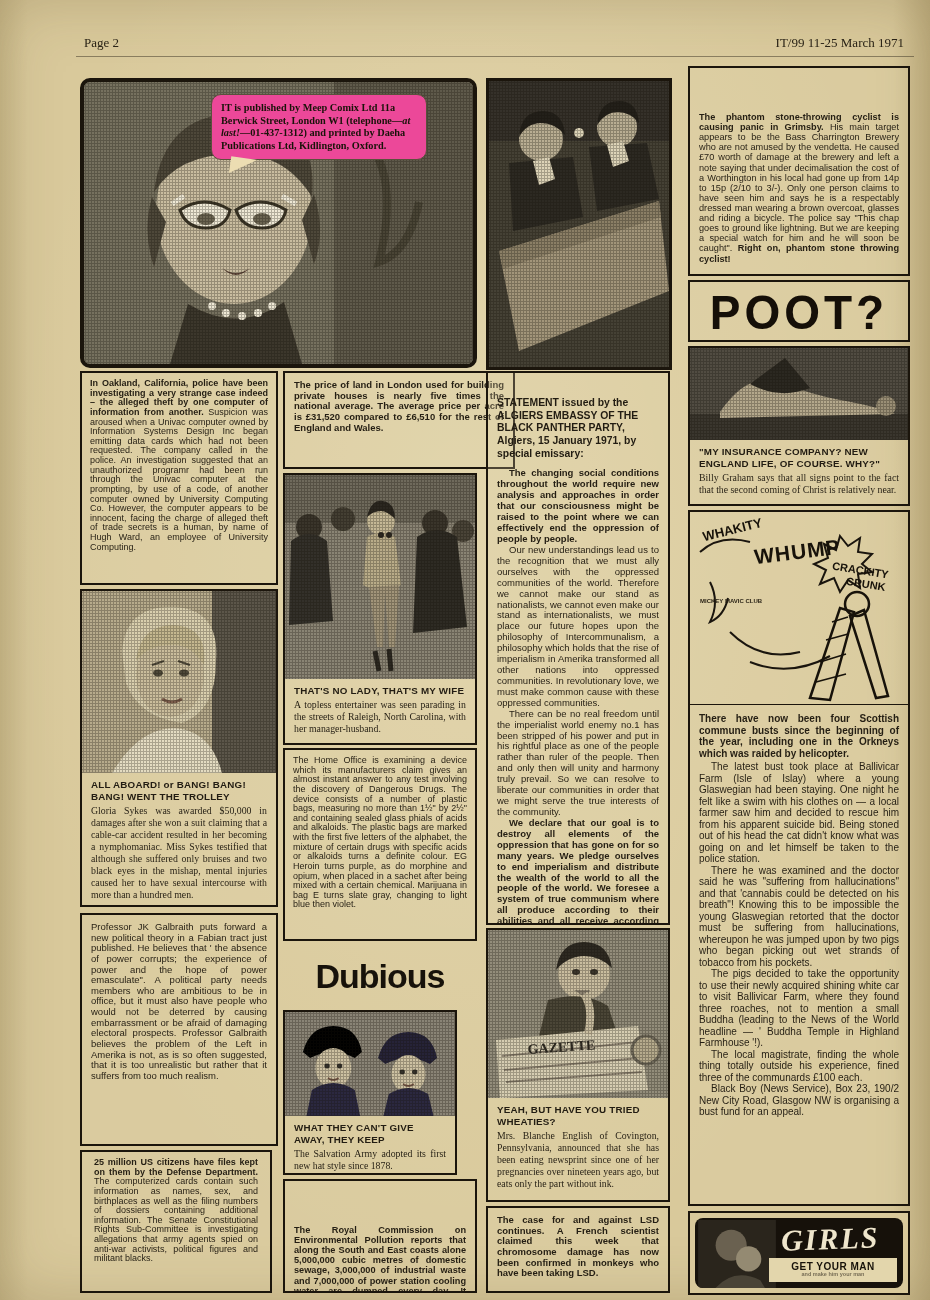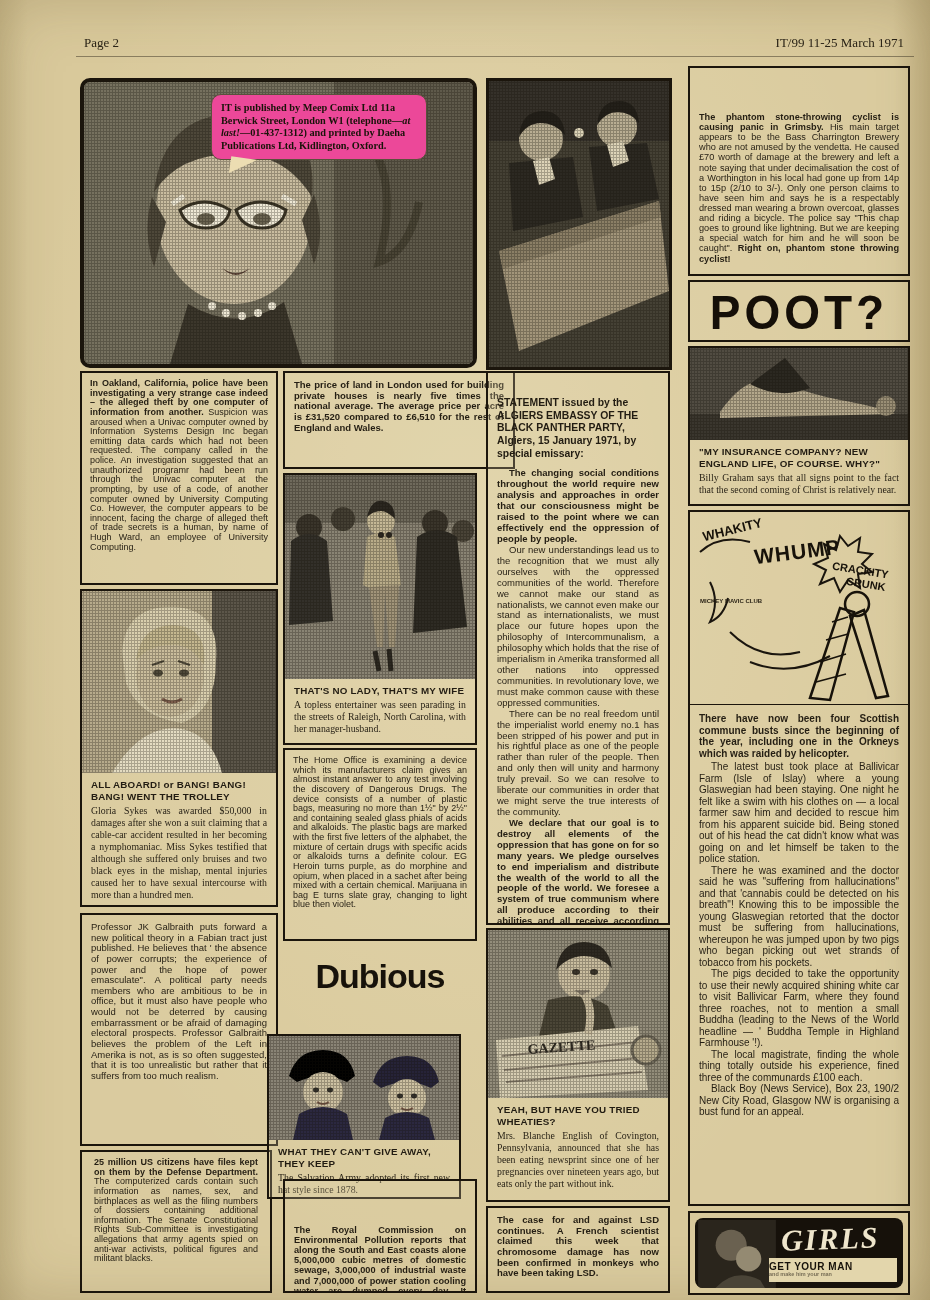--- a/index.html
+++ b/index.html
@@ -31,21 +31,21 @@
   .headline-poot{font:900 46px/1 "Liberation Sans",sans-serif;letter-spacing:4px;text-align:center;color:#150f08;transform:scaleY(1.05);}
   .bubble{
     position:absolute;right:46px;top:12px;width:196px;background:#ec4899;border:1px solid #5a513c;
     border-radius:10px;padding:7px 9px;font:700 10.3px/1.22 "Liberation Serif",serif;color:#191309;text-align:left;z-index:3;
   }
   .bubble::after{content:"";position:absolute;left:18px;bottom:-16px;width:0;height:0;
     border-left:26px solid #ecddb2;border-bottom:17px solid transparent;transform:rotate(8deg);}
   .girls-outer{padding:5px;background:#d9c99b;}
   .girls-inner{position:relative;height:100%;background:#16110a;border-radius:8px;overflow:hidden;}
   .girls-word{position:absolute;left:86px;top:6px;font:italic 900 30px/1 "Liberation Serif",serif;color:#efe6cc;letter-spacing:2px;transform:rotate(-2deg);}
-  .girls-strip{position:absolute;right:6px;bottom:6px;width:128px;height:24px;background:#e3d6ac;display:flex;flex-direction:column;justify-content:center;}
+  .girls-strip{position:absolute;right:6px;bottom:6px;width:128px;height:24px;background:#e3d6ac;display:flex;flex-direction:column;align-items:center;justify-content:center;}
   .girls-sub{font:900 10px/1 "Liberation Sans",sans-serif;color:#17120a;letter-spacing:.5px;}
   .girls-tag{font:700 5.5px/1 "Liberation Sans",sans-serif;color:#5c5340;opacity:.8;}
   .comic{position:relative;height:192px;border-bottom:1px solid #1b150c;overflow:hidden;}
   .sfx{position:absolute;font-family:"Liberation Sans",sans-serif;font-weight:900;color:#17120a;}
   .sig{position:absolute;left:10px;top:86px;font:700 6px/1.3 "Liberation Sans",sans-serif;color:#2a2316;}
   .panther-head{font:700 10.4px/1.22 "Liberation Sans",sans-serif;margin:16px 0 8px;text-align:left;}
   .commune{padding:8px 9px;font-size:10px;line-height:1.15;}
   .pb{font-weight:700;}
 </style>
 </head>
@@ -238,21 +238,21 @@
   </div>
 
   <div class="box" style="left:283px;top:748px;width:194px;height:193px;padding:6px 8px;">
     <p class="bodytext fs9">The Home Office is examining a device which its manufacturers claim gives an almost instant answer to any test involving the discovery of Dangerous Drugs.  The device consists of a number of plastic bags, measuring no more than 1½" by 2½" and containing sealed glass phials of acids and alkaloids.  The plastic bags are marked with the first five letters of the alphabet, the mixture of certain drugs with specific acids or alkaloids turns a definite colour.  EG Heroin turns purple, as do morphine and opium, when placed in a sachet after being mixed with a certain chemical. Marijuana in bag E turns slate gray, changing to light blue then violet.</p>
   </div>
 
   <div style="position:absolute;left:283px;top:948px;width:194px;height:56px;display:flex;align-items:center;justify-content:center;">
     <div class="headline-dubious">Dubious</div>
   </div>
 
-  <div class="box nopad" style="left:267px;top:1010px;width:194px;height:165px;margin-top:24px;">
+  <div class="box nopad" style="left:283px;top:1010px;width:174px;height:165px;">
     <div class="photo ht" style="height:104px;background:#8d877a;">
       <svg viewBox="0 0 190 104" preserveAspectRatio="none">
         <rect width="190" height="104" fill="#8a8476"></rect>
         <path d="M20 40 q8 -26 34 -26 q26 0 32 26 l-8 6 q-24 -12 -50 0 Z" fill="#26238"></path>
         <circle cx="54" cy="56" r="20" fill="#cdc1a2"></circle>
         <path d="M30 78 q24 -14 48 0 l6 26 l-60 0 Z" fill="#2b2840"></path>
         <path d="M104 46 q8 -26 34 -26 q26 0 32 26 l-8 6 q-24 -12 -50 0 Z" fill="#262338"></path>
         <circle cx="138" cy="62" r="19" fill="#cdc1a2"></circle>
         <path d="M116 82 q22 -12 44 0 l6 22 l-56 0 Z" fill="#2b2840"></path>
         <ellipse cx="47" cy="54" rx="3" ry="2.4" fill="#33302a"></ellipse>

